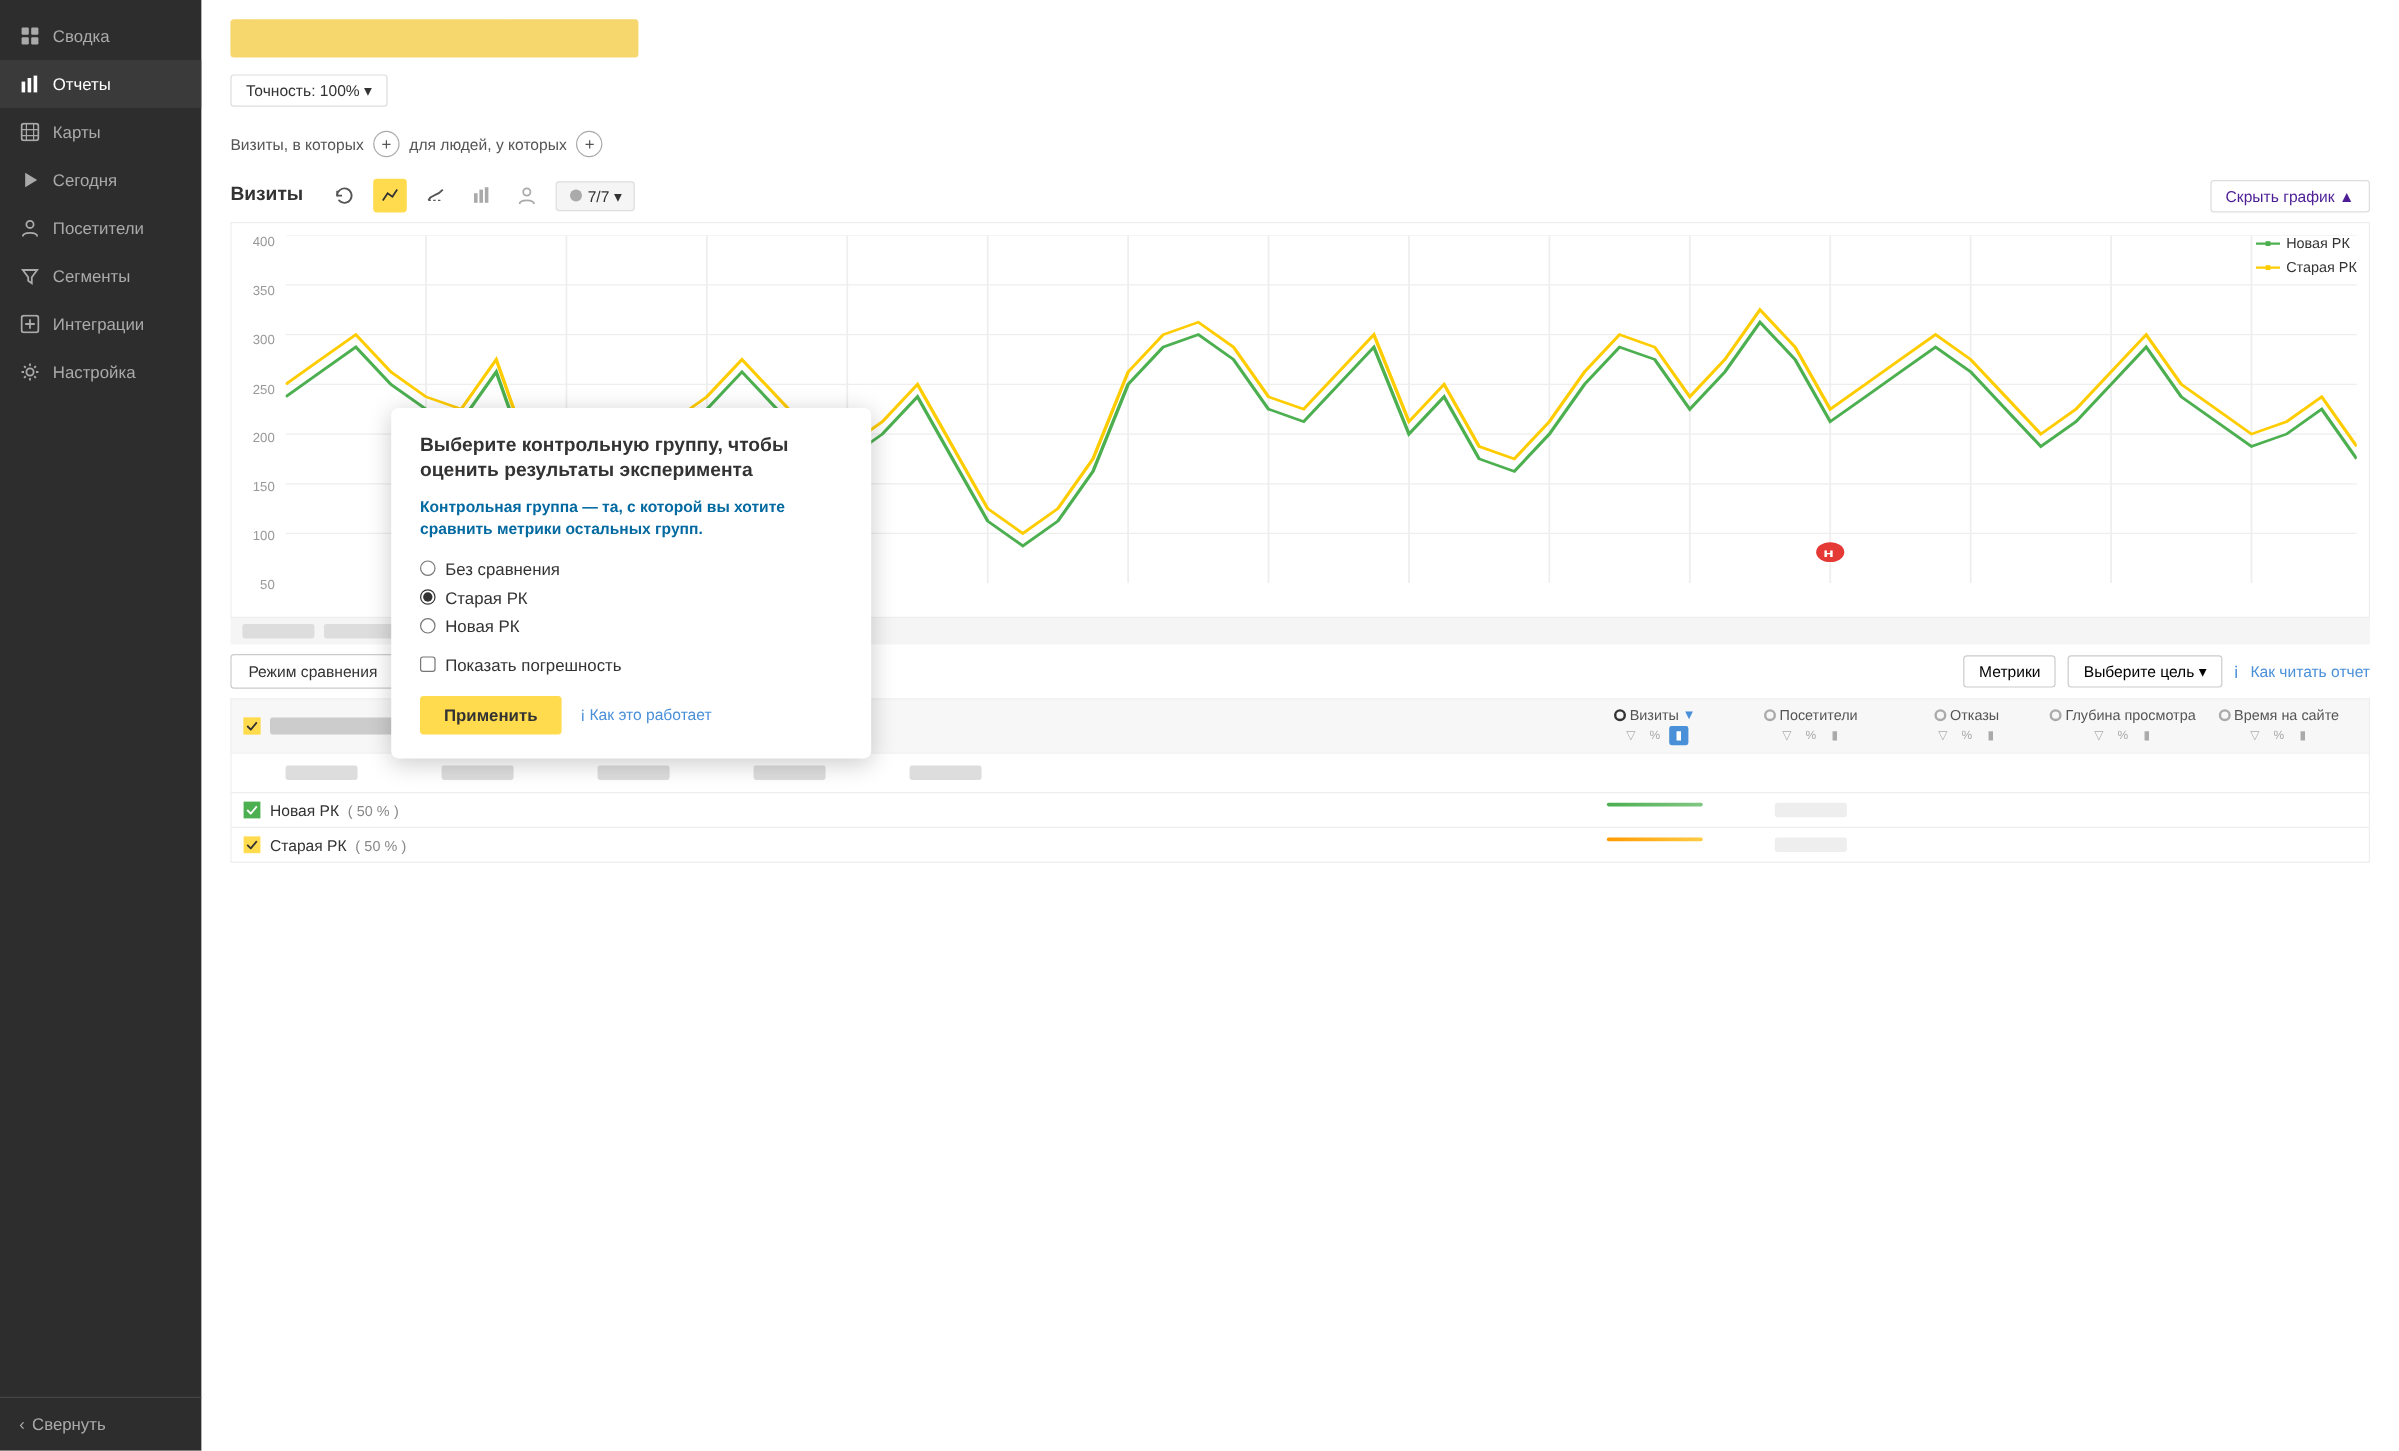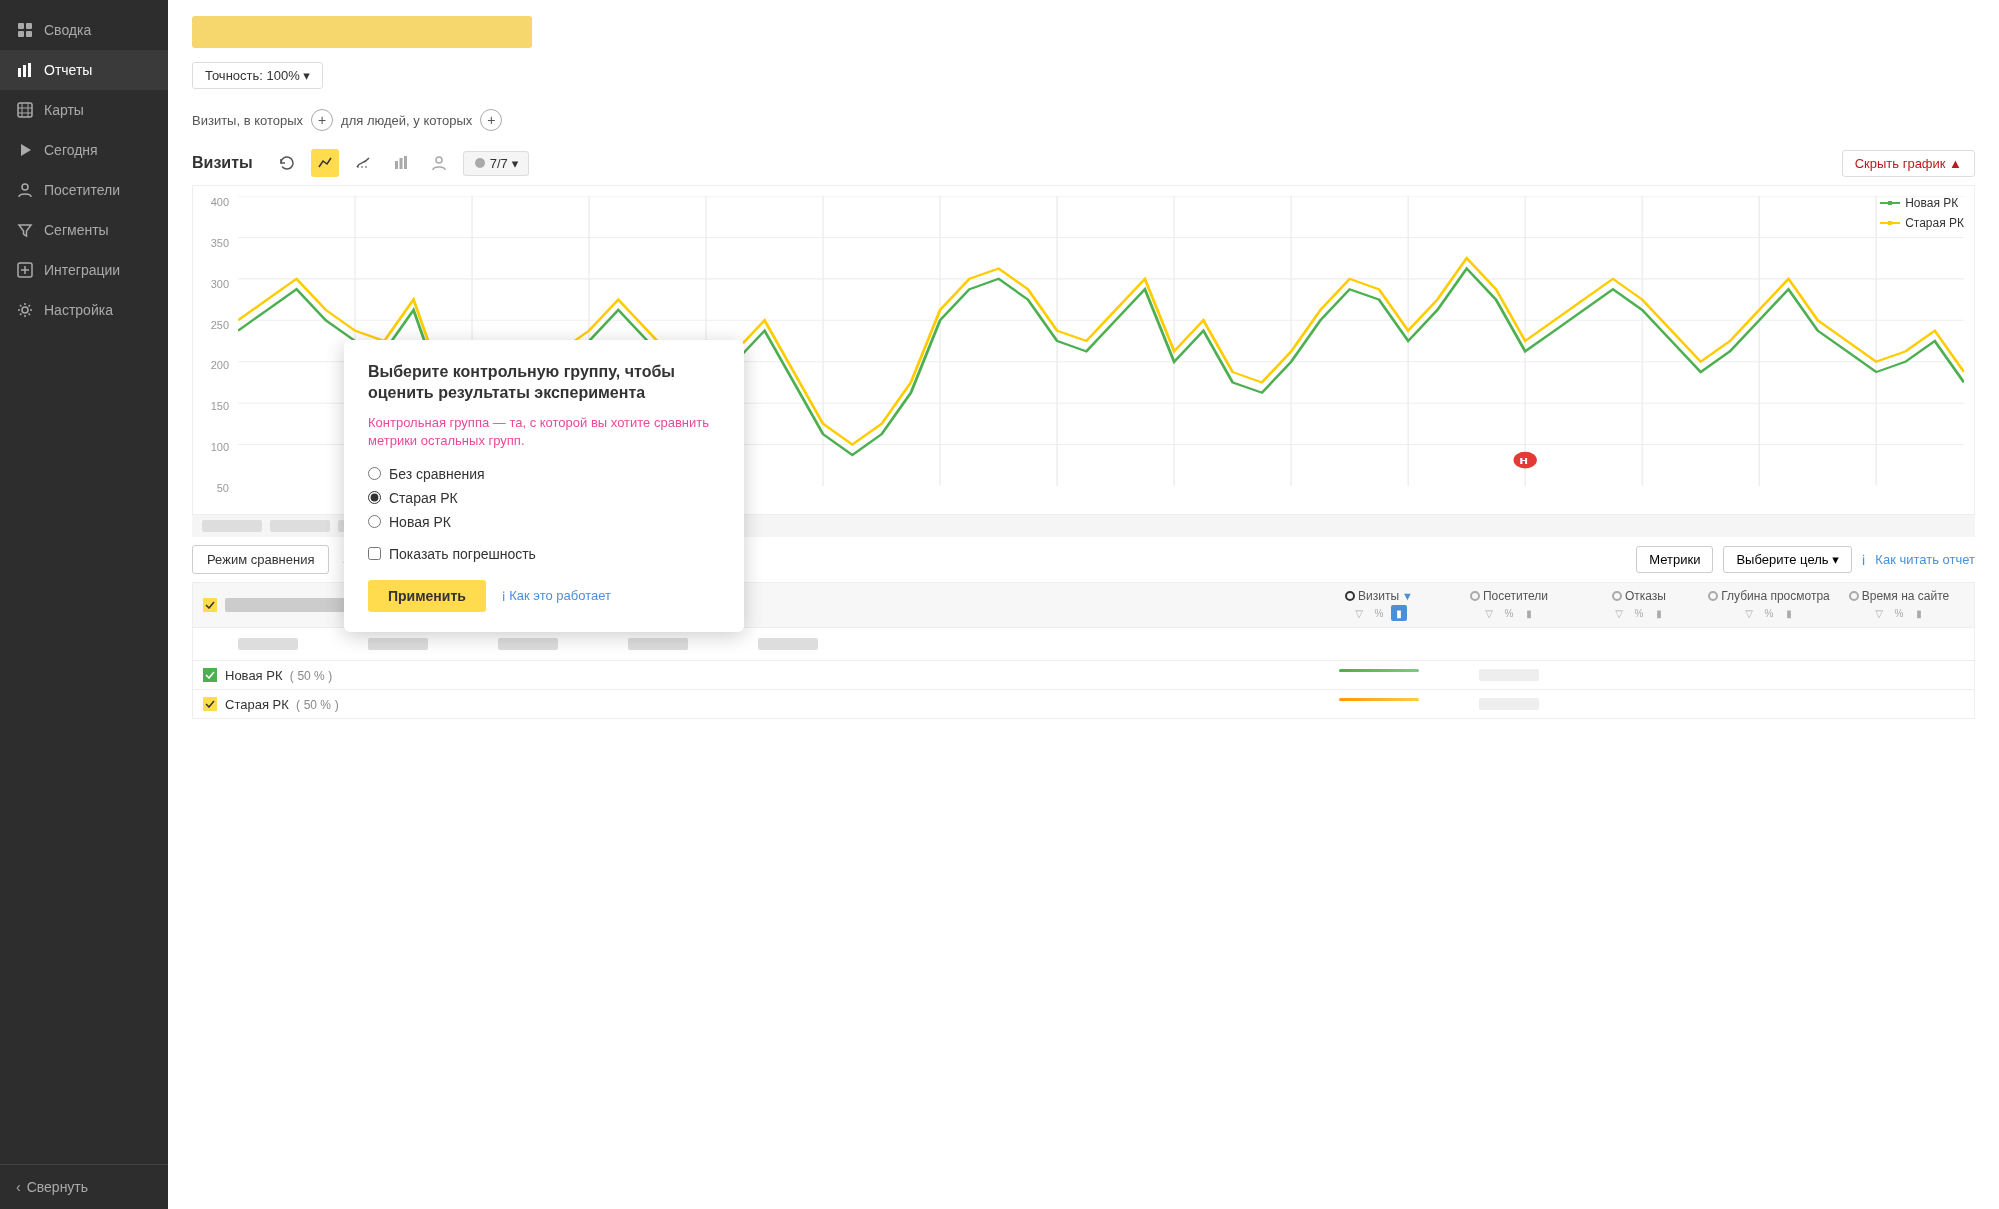--- a/index.html
+++ b/index.html
@@ -183,21 +183,21 @@
       border: 1px solid #ddd;
     }
     .hide-chart-btn {
       margin-left: auto;
       padding: 5px 12px;
       font-size: 13px;
       border: 1px solid #ddd;
       background: #fff;
       cursor: pointer;
       border-radius: 3px;
-      color: #b91c1c;
+      color: #4c1d95;
       display: flex;
       align-items: center;
       gap: 4px;
     }
 
     
     .chart-area {
       position: relative;
       margin: 0 24px;
       border: 1px solid #eee;
@@ -443,43 +443,44 @@
       width: 80px;
       height: 3px;
       background: linear-gradient(to right, #4caf50, #81c784);
       margin: 0 auto;
       border-radius: 2px;
     }
 
     
     .popup-overlay {
       position: absolute;
-      left: 176px;
+      left: 158px;
       top: 340px;
       z-index: 100;
     }
     .popup-card {
       background: #fff;
       border-radius: 6px;
       box-shadow: 0 4px 20px rgba(0,0,0,0.2);
       width: 400px;
       padding: 22px 24px 20px 24px;
     }
     .popup-title {
       font-size: 16px;
       font-weight: bold;
       color: #333;
       margin-bottom: 10px;
       line-height: 1.3;
     }
     .popup-desc {
       font-size: 13px;
-      color: #ec4899;
+      color: #0369a1;
       margin-bottom: 16px;
       line-height: 1.4;
+      font-weight: bold;
     }
     .popup-radio-group {
       display: flex;
       flex-direction: column;
       gap: 8px;
       margin-bottom: 16px;
     }
     .popup-radio {
       display: flex;
       align-items: center;

